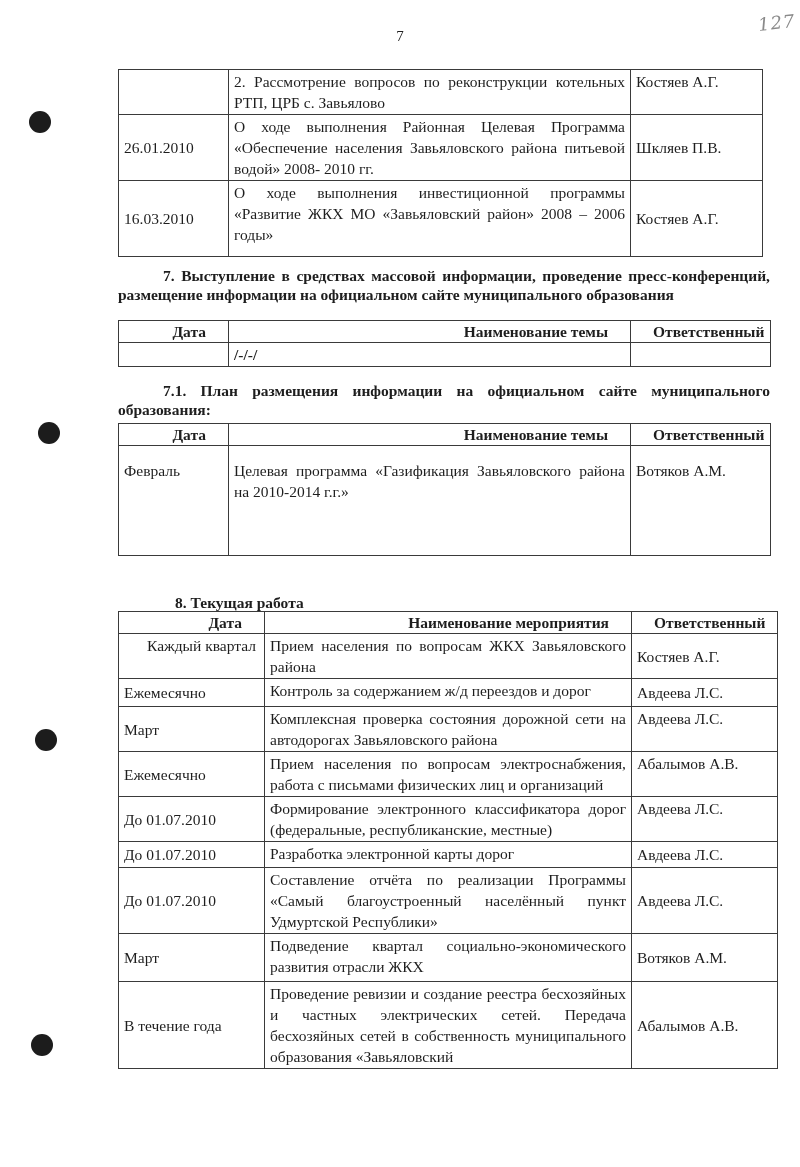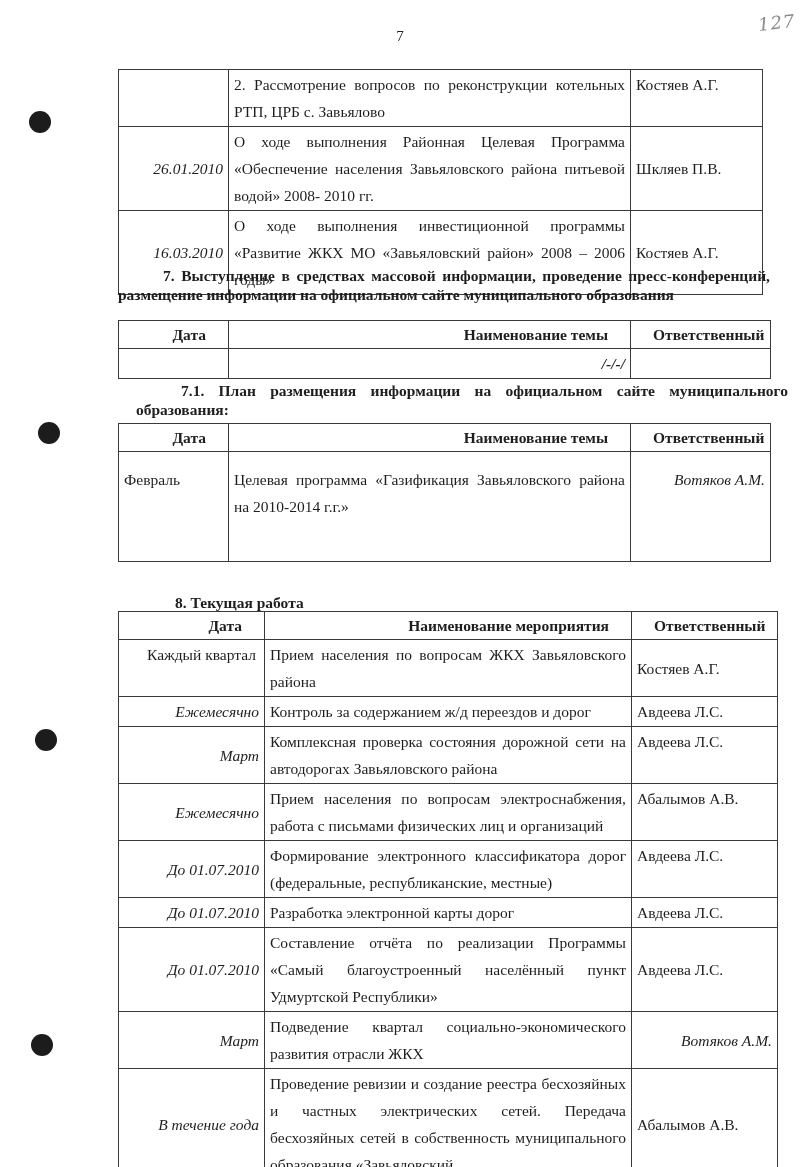--- a/index.html
+++ b/index.html
@@ -16,27 +16,27 @@
     position: absolute; left: 758px; top: 12px;
     font-family: "DejaVu Serif", serif; font-style: italic;
     font-size: 18px; color: #8a8a8a; letter-spacing: 1px; transform: rotate(-6deg);
   }
   .page-number {
     position: absolute; left: 0; width: 100%; top: 28px; text-align: center;
     font-size: 15px;
   }
   table.doc {
     position: absolute; border-collapse: collapse; table-layout: fixed;
-    font-size: 15.5px; line-height: 27px;
+    font-size: 15.5px; line-height: 21px;
   }
   table.doc td, table.doc th {
     border: 1.3px solid #3a3a3a; padding: 1px 5px; vertical-align: top;
   }
   table.doc th { font-weight: bold; text-align: right; padding: 0 22px; }
-  .c { text-align: right; font-style: italic; }
+  .c { text-align: left; }
   .j { text-align: justify; text-align-last: left; }
   .vmid { vertical-align: middle !important; }
   .heading {
     position: absolute; font-weight: bold; font-size: 15.5px; line-height: 19px;
     text-align: justify;
   }
   .heading .ind { display: inline-block; width: 45px; }
 </style>
 </head>
 <body>
@@ -90,21 +90,21 @@
     <th>Ответственный</th>
   </tr>
   <tr style="height:18px;">
     <td></td>
     <td class="c" style="font-weight:bold;">/-/-/</td>
     <td></td>
   </tr>
 </tbody>
   </table>
 
-<div class="heading" style="left:136px;top:381px;width:652px;">
+<div class="heading" style="left:118px;top:381px;width:652px;">
   <span class="ind"></span><span>7.1. План размещения информации на официальном сайте муниципального образования:</span>
 </div>
 <table class="doc" style="left:118px;top:423px;width:652px;">
   <colgroup>
       <col style="width:110px">
       <col style="width:402px">
       <col style="width:140px">
     </colgroup>
   <tbody>
       <tr style="height:20px;">

